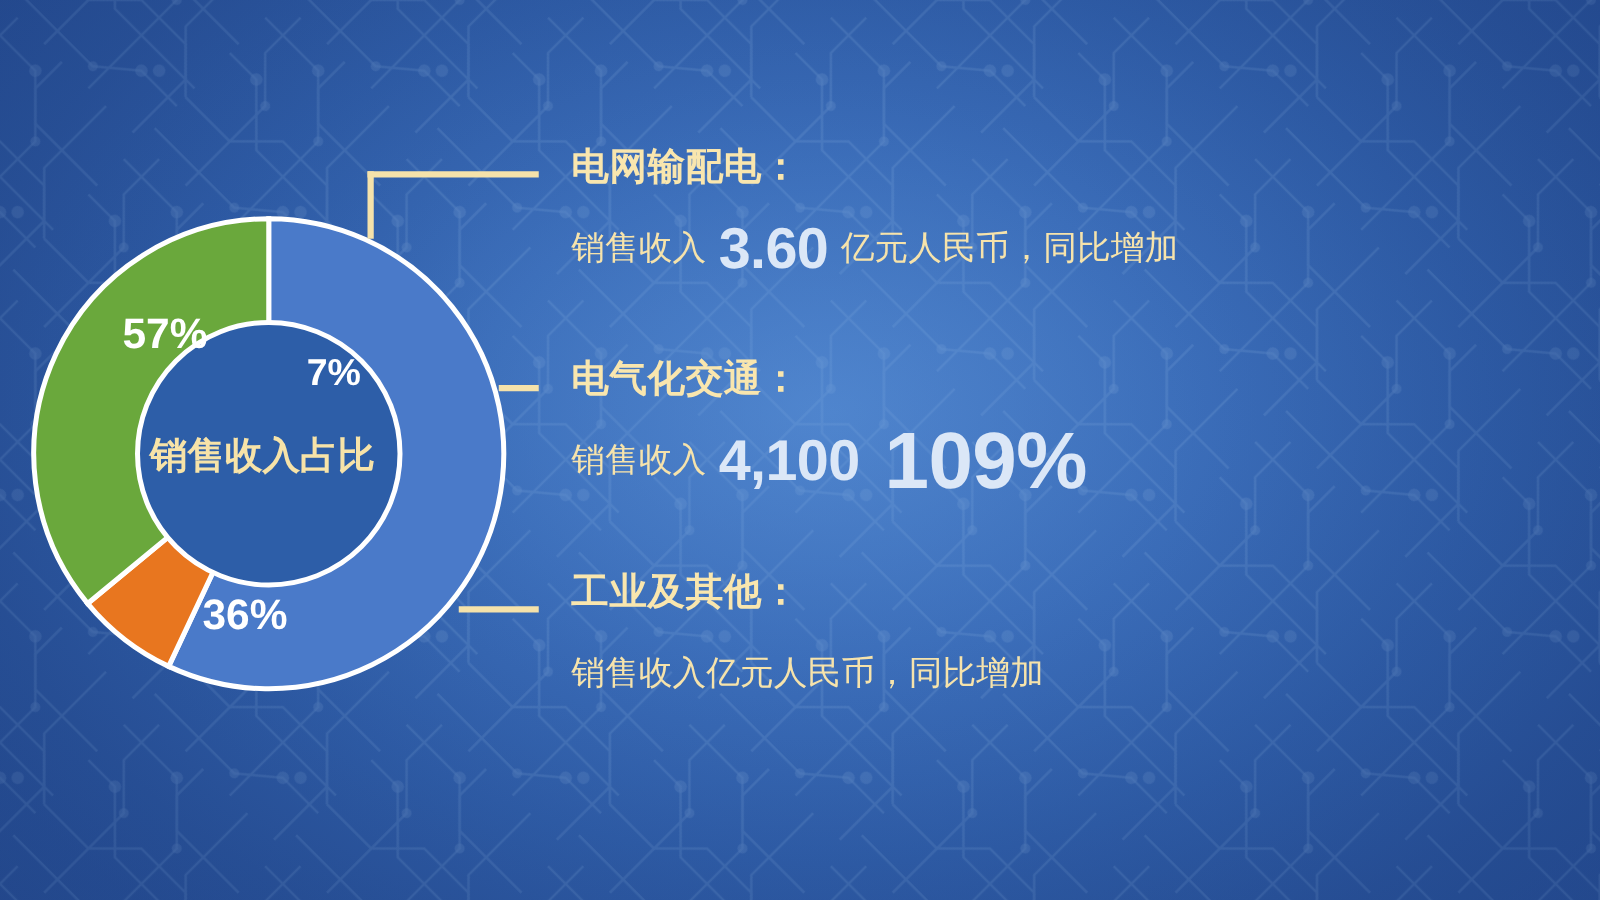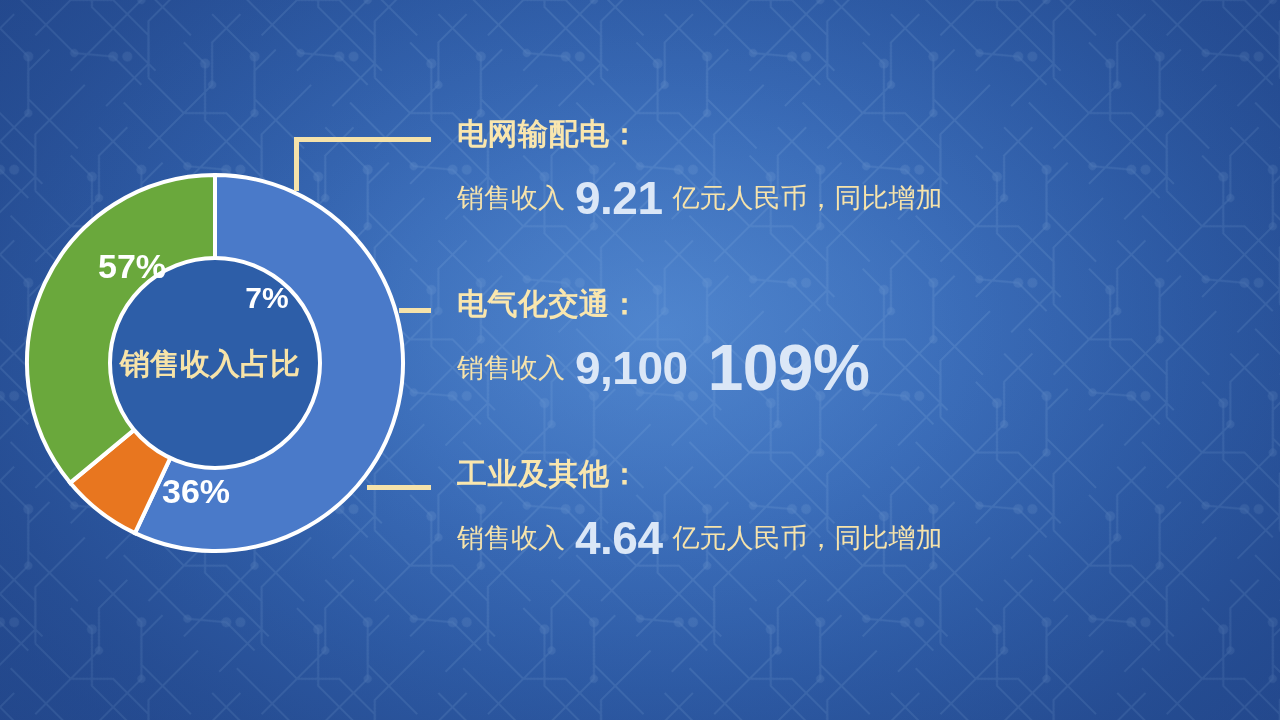--- a/index.html
+++ b/index.html
@@ -159,37 +159,36 @@
   <div class="leader" style="left:399px; top:308px; width:32px; height:5px;"></div>
 
   <div class="leader" style="left:367px; top:485px; width:64px; height:5px;"></div>
 
   <div id="content">
 
     <div class="block" id="block-0">
       <div class="blk-title">电网输配电：</div>
       <div class="blk-detail">
         <span class="cn">销售收入</span>
-        <span class="num">9.21</span>
+        <span class="num">3.60</span>
         <span class="cn">亿元人民币，同比增加</span>
       </div>
     </div>
 
     <div class="block" id="block-1">
       <div class="blk-title">电气化交通：</div>
       <div class="blk-detail">
         <span class="cn">销售收入</span>
-        <span class="num">9,100</span>
+        <span class="num">4,100</span>
         <span class="num big">109%</span>
       </div>
     </div>
 
     <div class="block" id="block-2">
       <div class="blk-title">工业及其他：</div>
       <div class="blk-detail">
         <span class="cn">销售收入</span>
-        <span class="num">4.64</span>
         <span class="cn">亿元人民币，同比增加</span>
       </div>
     </div>
 
   </div>
 </div>
 
 </body></html>

